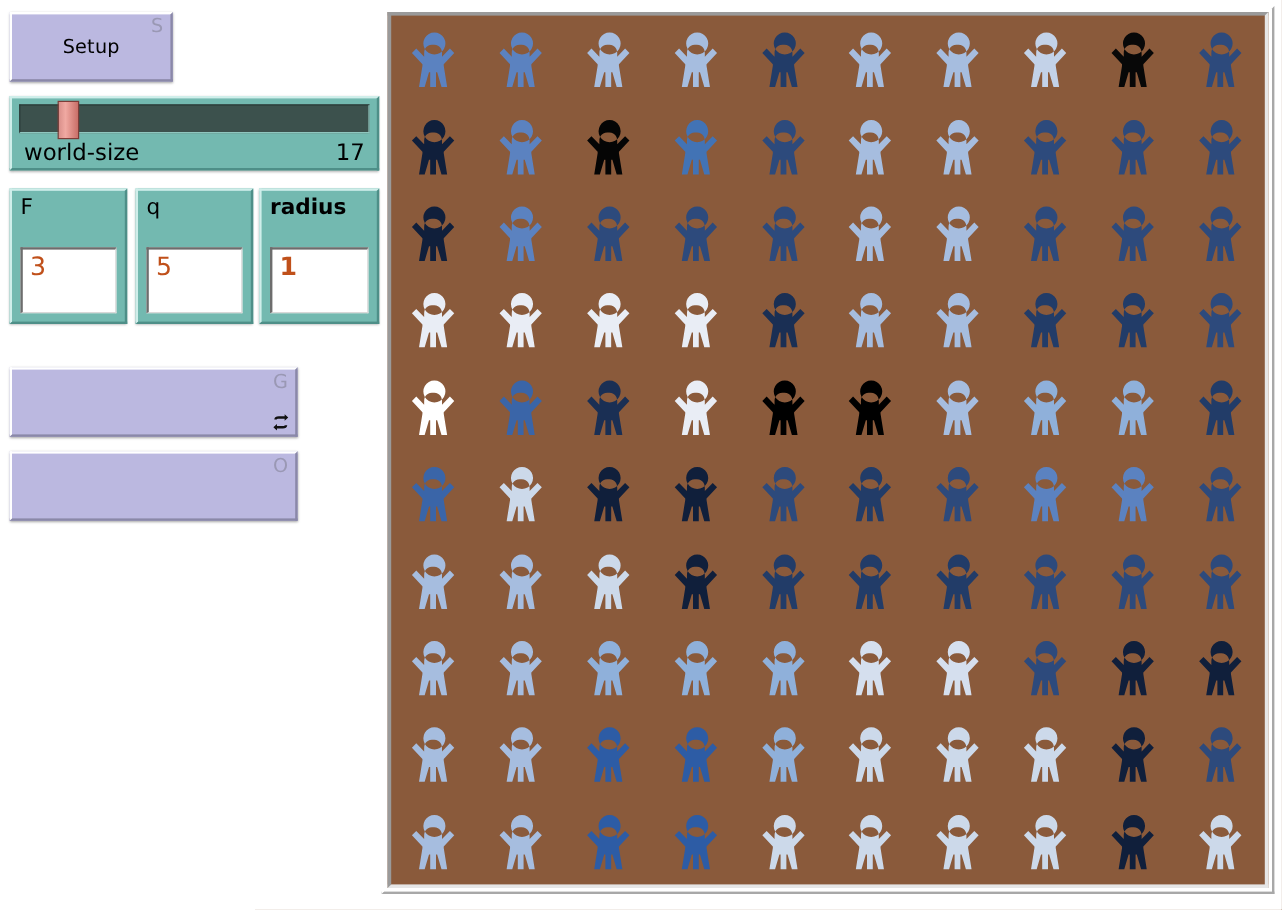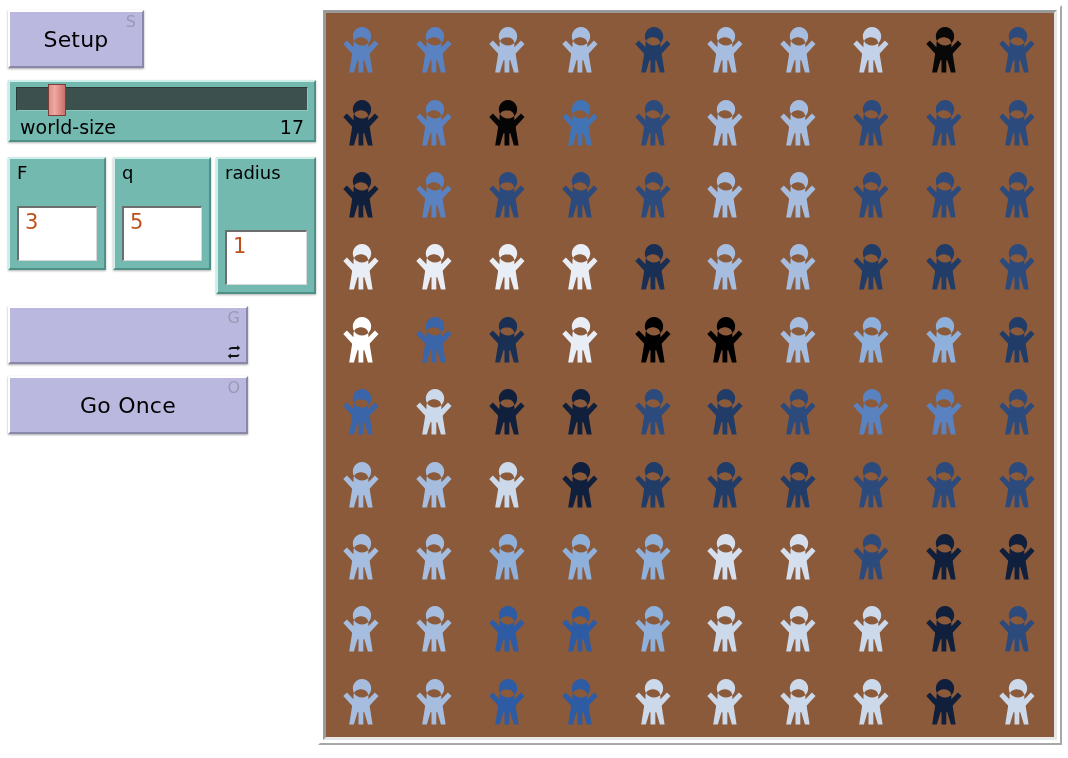--- a/index.html
+++ b/index.html
@@ -36,21 +36,21 @@
     box-shadow: 0 1px 2px rgba(0,0,0,0.35);
     cursor: pointer;
     user-select: none;
   }
   .nl-button .btn-label {
     position: absolute;
     left: 0; right: 0;
     top: 50%;
     transform: translateY(-50%);
     text-align: center;
-    font-size: 22px;
+    font-size: 16px;
     color: #000000;
     letter-spacing: 0.2px;
   }
   .nl-button .btn-hotkey {
     position: absolute;
     top: 1px;
     right: 6px;
     font-size: 16px;
     color: #9a98b4;
     line-height: 1.1;
@@ -218,40 +218,39 @@
     </div>
   </div>
 
   <div class="widget nl-input" style="left:113px; top:157px; width:98px; height:113px;">
     <span class="inp-label">q</span>
     <div class="inp-field">
       <span class="inp-value">5</span>
     </div>
   </div>
 
-  <div class="widget nl-input" style="left:216px; top:157px; width:100px; height:137px;">
+  <div class="widget nl-input" style="left:216px; top:157px; width:100px; height:113px;font-weight:bold;">
     <span class="inp-label">radius</span>
     <div class="inp-field">
       <span class="inp-value">1</span>
     </div>
   </div>
 
   <div class="widget nl-button" style="left:8px; top:306px; width:240px; height:58px;">
     <span class="btn-hotkey">G</span>
     <span class="btn-forever">
       <svg width="14" height="14" viewBox="0 0 14 14" aria-hidden="true">
         <path d="M1.6 4.6 C1.6 2.9 3.2 1.9 5.3 1.9 L10.2 1.9 L10.2 0.2 L13.2 2.9 L10.2 5.6 L10.2 3.9 L5.3 3.9 C4.2 3.9 3.6 4.2 3.6 4.6 Z" fill="#111111"></path>
         <path d="M12.4 9.4 C12.4 11.1 10.8 12.1 8.7 12.1 L3.8 12.1 L3.8 13.8 L0.8 11.1 L3.8 8.4 L3.8 10.1 L8.7 10.1 C9.8 10.1 10.4 9.8 10.4 9.4 Z" fill="#111111"></path>
       </svg>
     </span>
   </div>
 
   <div class="widget nl-button" style="left:8px; top:376px; width:240px; height:58px;">
     <span class="btn-hotkey">O</span>
-    <span class="btn-label">Go Once</span>
   </div>
 
   <div id="world-view" style="left:318px; top:5px; width:744px; height:740px;">
     <div id="world-inner-bevel" style="background: rgb(138, 90, 59);">
       <div id="world-grid" style="grid-template-columns: repeat(10, 1fr); grid-template-rows: repeat(10, 1fr);">
           <div class="patch">
             <svg class="person-svg" viewBox="0 0 42 48" width="46" height="53">
               <path d="M21 4 a8.4 8.4 0 1 1 -0.01 0 Z M21 13.2 c-5.2 0 -7.8 2.3 -7.8 6.6 l0 2.6 l-6.0 -6.2 l-3.3 3.3 l8.0 8.6 l0 1.1 l-2.6 16.2 l4.3 0 l3.3 -11.2 l0.9 0 l0 11.2 l4.4 0 l0 -11.2 l0.9 0 l3.3 11.2 l4.3 0 l-2.6 -16.2 l0 -1.1 l8.0 -8.6 l-3.3 -3.3 l-6.0 6.2 l0 -2.6 c0 -4.3 -2.6 -6.6 -7.8 -6.6 Z" fill="#5b82c0"></path>
             </svg>
           </div>

